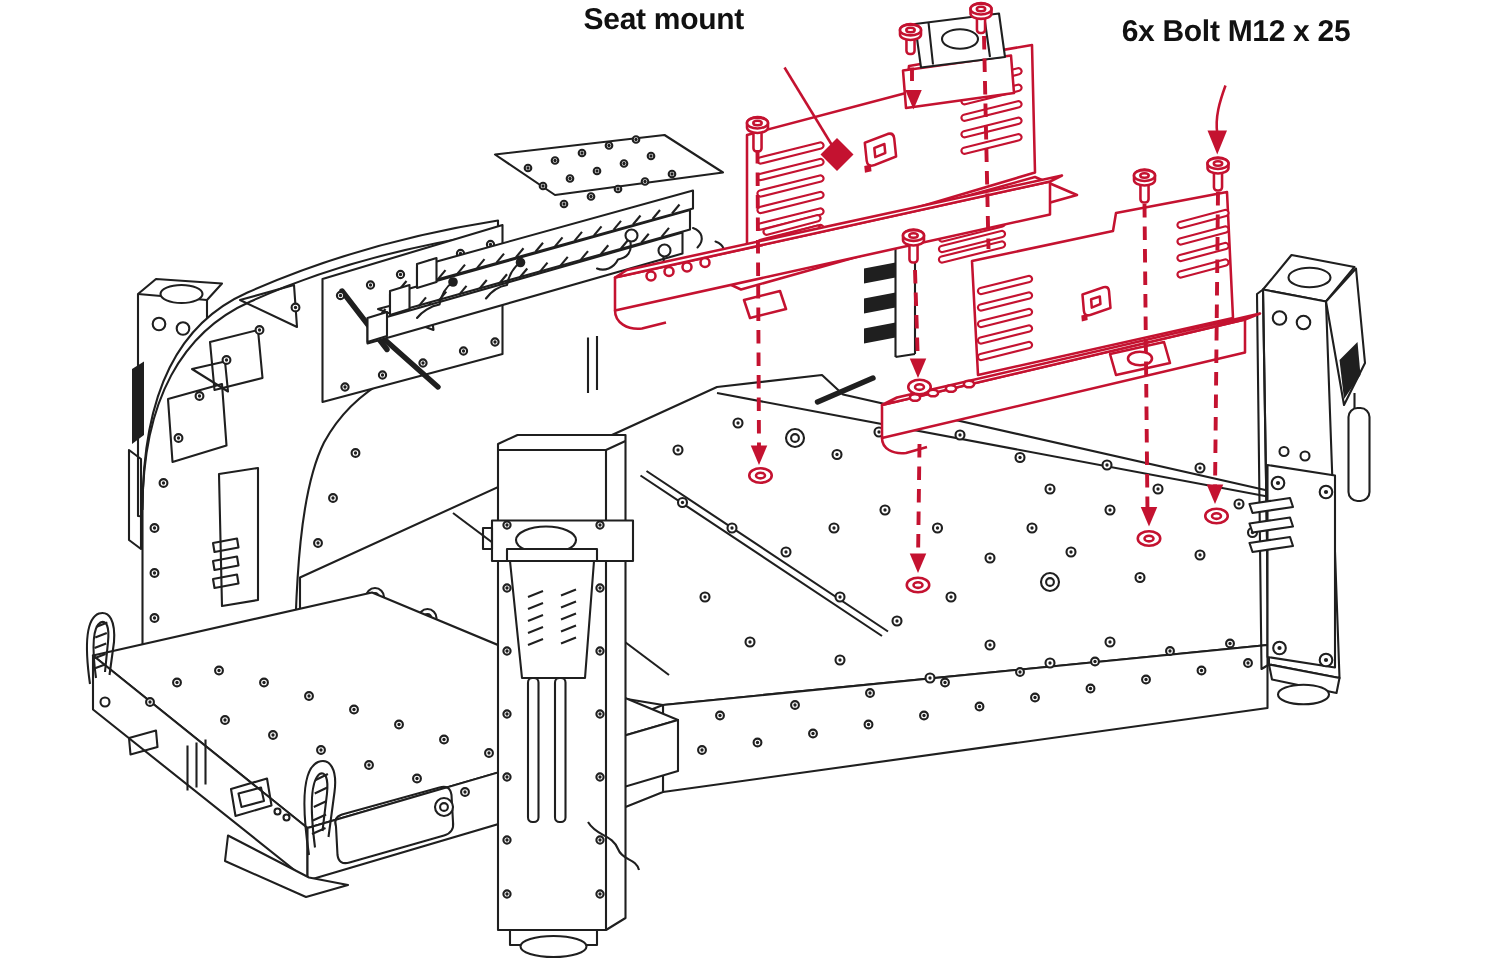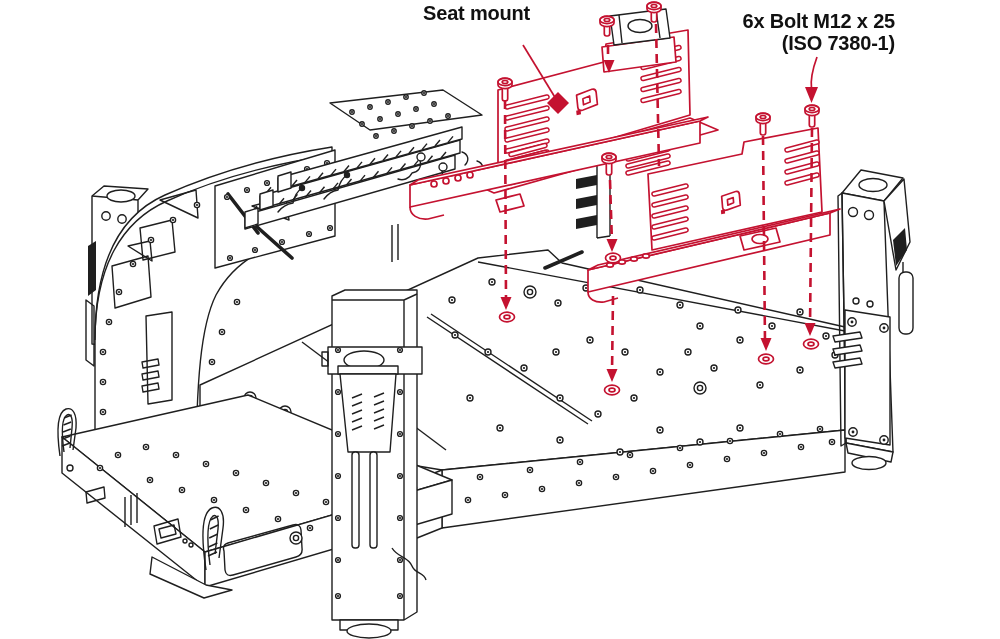--- a/index.html
+++ b/index.html
@@ -12,23 +12,23 @@
   .blk{stroke:var(--line);fill:#fff;stroke-width:1.4;stroke-linejoin:round;}
   .blkn{stroke:var(--line);fill:none;stroke-width:1.4;stroke-linejoin:round;}
   .thick{stroke:var(--line);fill:none;stroke-width:3.6;stroke-linecap:round;}
   .filldark{fill:var(--line);stroke:none;}
   .red{stroke:var(--red);fill:#fff;stroke-width:1.7;stroke-linejoin:round;}
   .redn{stroke:var(--red);fill:none;stroke-width:1.7;stroke-linejoin:round;}
   .fillred{fill:var(--red);stroke:none;}
   .dash{stroke:var(--red);stroke-width:2.6;stroke-dasharray:9 6;fill:none;}
   .label{position:absolute;color:var(--text);font-weight:700;font-size:20px;line-height:1.08;
          text-align:center;letter-spacing:-0.2px;white-space:nowrap;}
-  .label div{pointer-events:none;text-align:right;}
+  .label div{pointer-events:none;}
   .label-seat{left:355px;top:3px;width:175px;}
-  .label-bolt{left:713px;top:11px;width:182px;}
+  .label-bolt{left:733px;top:11px;width:182px;}
 </style>
 </head>
 <body>
 
 <div class="stage">
 <svg width="1000" height="639" viewBox="0 0 1000 639">
 
   <g>
     <path class="blk" d="M92,196 L104,186 L148,189 L138,200 L138,348 L92,344 Z"></path>
     <path class="blkn" d="M92,196 L138,200"></path>
@@ -699,15 +699,14 @@
     <path class="redn" stroke-width="2.6" d="M817,57 C813,68 810,78 811.5,89"></path>
     <polygon class="fillred" points="805,87 818,87 811.5,103"></polygon>
   </g>
 </svg>
 
   <div class="label label-seat">
     <div>Seat mount</div>
   </div>
   <div class="label label-bolt">
     <div>6x Bolt M12 x 25</div>
-    <div>(ISO 7380-1)</div>
   </div>
 </div>
 
 </body></html>

